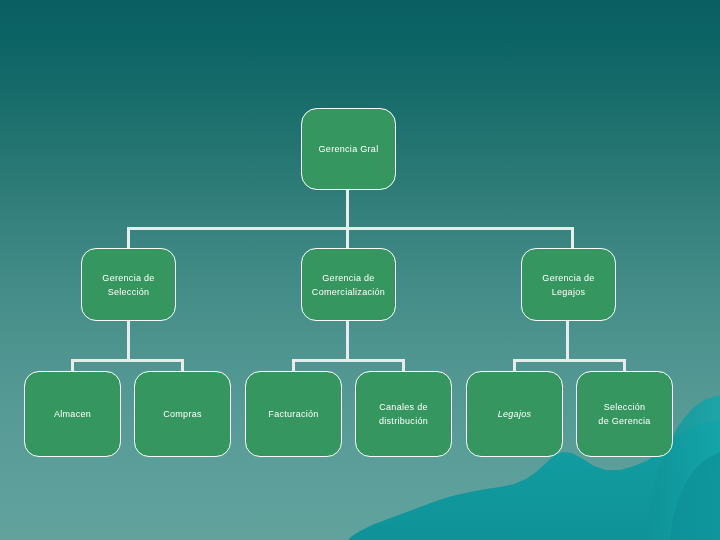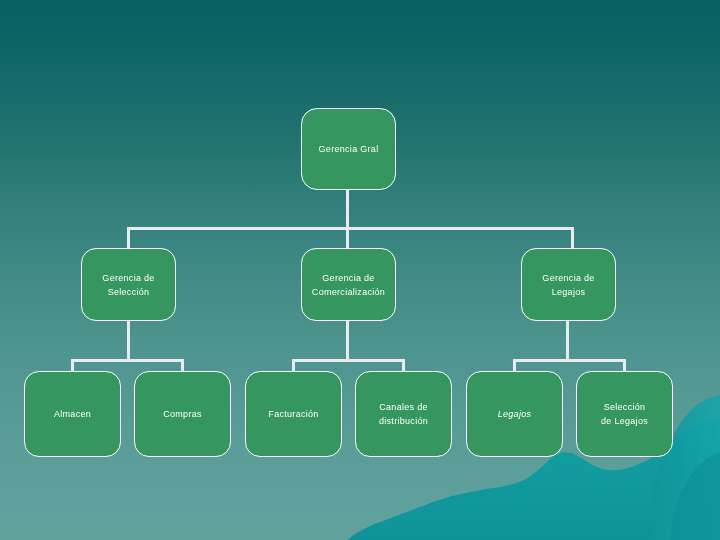--- a/index.html
+++ b/index.html
@@ -162,17 +162,17 @@
     </span>
   </div>
 
   <div class="node" style="left:466px; top:371px; width:97px; height:86px;font-style:italic;">
     <span class="label">Legajos</span>
   </div>
 
   <div class="node" style="left:576px; top:371px; width:97px; height:86px;">
     <span class="label">
       <span>Selección</span><br>
-      <span>de Legajos</span>
+      <span>de Gerencia</span>
     </span>
   </div>
 
 </div>
 
 </body></html>

